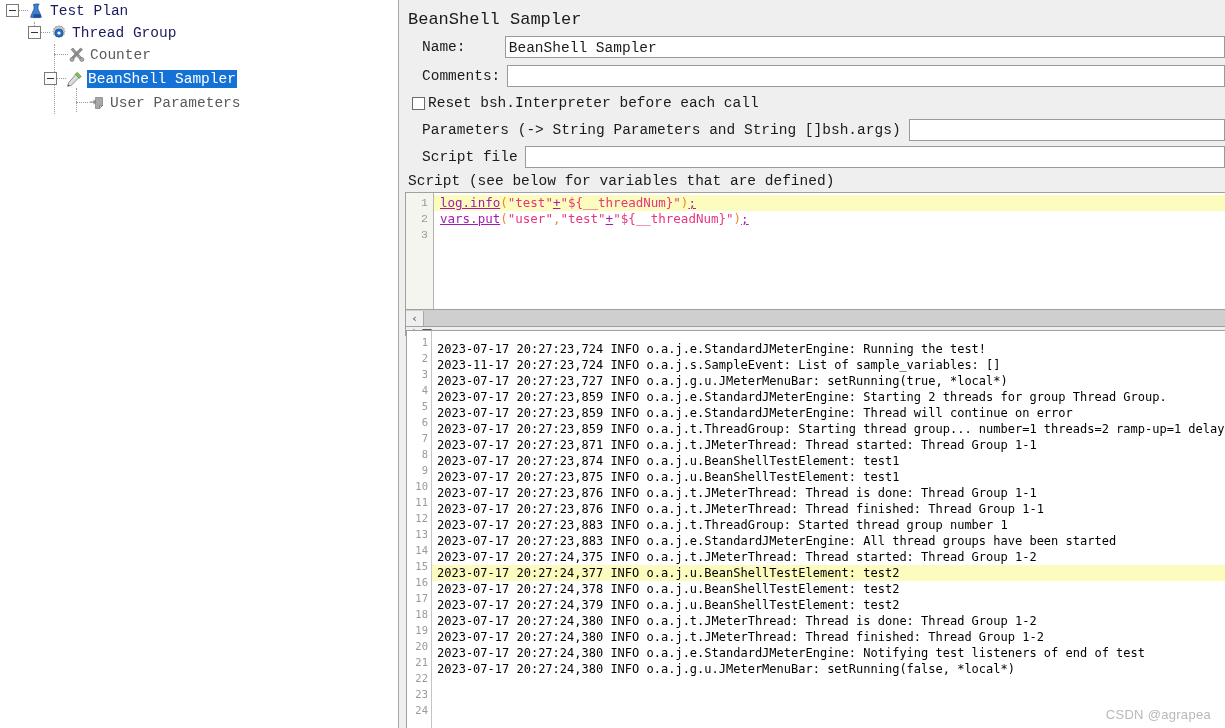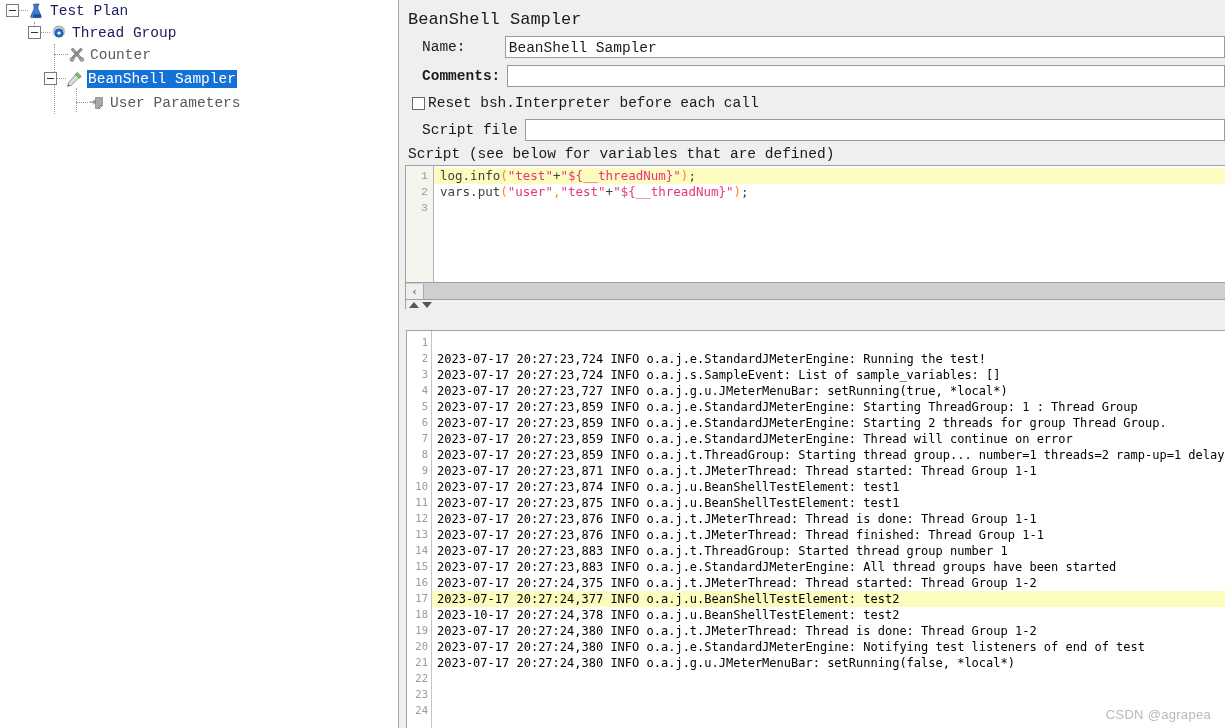--- a/index.html
+++ b/index.html
@@ -195,21 +195,21 @@
   }
   .code-line {
     font-family: "DejaVu Sans Mono", "Liberation Mono", monospace;
     font-size: 12.5px;
     line-height: 16px;
     white-space: pre;
     padding-left: 6px;
     color: #000000;
   }
   .code-line.hl { background: #fcfcbe; }
-  .tok-plain { color: #404040; }
+  .tok-plain { color: #a21caf; text-decoration: underline; }
   .tok-str   { color: #e8357f; }
   .tok-punc  { color: #f08a28; }
 
   
   .hscroll {
     position: relative;
     margin-left: 6px;
     width: 1219px;
     height: 17px;
     background: #cfcfcf;
@@ -282,21 +282,21 @@
   }
   .log-gutter div {
     font-family: "DejaVu Sans Mono", "Liberation Mono", monospace;
     font-size: 10.5px;
     color: #9a9a9a;
     line-height: 16px;
     padding-right: 3px;
   }
   .log-lines {
     flex: 1 1 auto;
-    padding-top: 20px;
+    padding-top: 10px;
     overflow: hidden;
   }
   .log-line {
     font-family: "DejaVu Sans Mono", "Liberation Mono", monospace;
     font-size: 12px;
     line-height: 16px;
     color: #000000;
     white-space: pre;
     padding-left: 5px;
   }
@@ -392,29 +392,33 @@
   <div class="right-panel">
 
     <div class="panel-title">BeanShell Sampler</div>
 
     <div class="form-row">
       <span class="form-label" style="width:80px;">Name:</span>
       <div class="text-field name-field">BeanShell Sampler</div>
     </div>
 
     <div class="form-row">
-      <span class="form-label" style="width:80px;font-weight:bold;">Comments:</span>
+      <span class="form-label" style="width:80px;">Comments:</span>
       <div class="text-field comments-field"></div>
     </div>
 
     <div class="checkbox-row">
       <span class="checkbox"></span>
       <span class="form-label">Reset bsh.Interpreter before each call</span>
     </div>
 
+    <div class="form-row" style="height:27px;">
+      <span class="form-label">Parameters (-&gt; String Parameters and String []bsh.args)</span>
+      <div class="text-field params-field"></div>
+    </div>
 
     <div class="form-row" style="height:27px;">
       <span class="form-label">Script file</span>
       <div class="text-field scriptfile-field"></div>
     </div>
 
     <div class="section-label">Script (see below for variables that are defined)</div>
 
     <div class="script-editor">
       <div class="gutter" id="script-gutter">
@@ -462,37 +466,38 @@
         <div>18</div>
         <div>19</div>
         <div>20</div>
         <div>21</div>
         <div>22</div>
         <div>23</div>
         <div>24</div>
       </div>
     <div class="log-lines" id="log-lines">
         <div class="log-line">2023-07-17 20:27:23,724 INFO o.a.j.e.StandardJMeterEngine: Running the test!</div>
-        <div class="log-line">2023-07-17 20:27:23,724 INFO o.a.j.s.SampleEvent: List of sample_variables: []</div>
+        <div class="log-line">2023-11-17 20:27:23,724 INFO o.a.j.s.SampleEvent: List of sample_variables: []</div>
         <div class="log-line">2023-07-17 20:27:23,727 INFO o.a.j.g.u.JMeterMenuBar: setRunning(true, *local*)</div>
-        <div class="log-line">2023-07-17 20:27:23,859 INFO o.a.j.e.StandardJMeterEngine: Starting ThreadGroup: 1 : Thread Group</div>
         <div class="log-line">2023-07-17 20:27:23,859 INFO o.a.j.e.StandardJMeterEngine: Starting 2 threads for group Thread Group.</div>
         <div class="log-line">2023-07-17 20:27:23,859 INFO o.a.j.e.StandardJMeterEngine: Thread will continue on error</div>
         <div class="log-line">2023-07-17 20:27:23,859 INFO o.a.j.t.ThreadGroup: Starting thread group... number=1 threads=2 ramp-up=1 delayedSta</div>
         <div class="log-line">2023-07-17 20:27:23,871 INFO o.a.j.t.JMeterThread: Thread started: Thread Group 1-1</div>
         <div class="log-line">2023-07-17 20:27:23,874 INFO o.a.j.u.BeanShellTestElement: test1</div>
         <div class="log-line">2023-07-17 20:27:23,875 INFO o.a.j.u.BeanShellTestElement: test1</div>
         <div class="log-line">2023-07-17 20:27:23,876 INFO o.a.j.t.JMeterThread: Thread is done: Thread Group 1-1</div>
         <div class="log-line">2023-07-17 20:27:23,876 INFO o.a.j.t.JMeterThread: Thread finished: Thread Group 1-1</div>
         <div class="log-line">2023-07-17 20:27:23,883 INFO o.a.j.t.ThreadGroup: Started thread group number 1</div>
         <div class="log-line">2023-07-17 20:27:23,883 INFO o.a.j.e.StandardJMeterEngine: All thread groups have been started</div>
         <div class="log-line">2023-07-17 20:27:24,375 INFO o.a.j.t.JMeterThread: Thread started: Thread Group 1-2</div>
         <div class="log-line hl">2023-07-17 20:27:24,377 INFO o.a.j.u.BeanShellTestElement: test2</div>
-        <div class="log-line">2023-10-17 20:27:24,378 INFO o.a.j.u.BeanShellTestElement: test2</div>
+        <div class="log-line">2023-07-17 20:27:24,378 INFO o.a.j.u.BeanShellTestElement: test2</div>
+        <div class="log-line">2023-07-17 20:27:24,379 INFO o.a.j.u.BeanShellTestElement: test2</div>
         <div class="log-line">2023-07-17 20:27:24,380 INFO o.a.j.t.JMeterThread: Thread is done: Thread Group 1-2</div>
+        <div class="log-line">2023-07-17 20:27:24,380 INFO o.a.j.t.JMeterThread: Thread finished: Thread Group 1-2</div>
         <div class="log-line">2023-07-17 20:27:24,380 INFO o.a.j.e.StandardJMeterEngine: Notifying test listeners of end of test</div>
         <div class="log-line">2023-07-17 20:27:24,380 INFO o.a.j.g.u.JMeterMenuBar: setRunning(false, *local*)</div>
         <div class="log-line"> </div>
       </div>
   </div>
 
   <div class="watermark">CSDN @agrapea</div>
 </div>
 
 </body></html>

